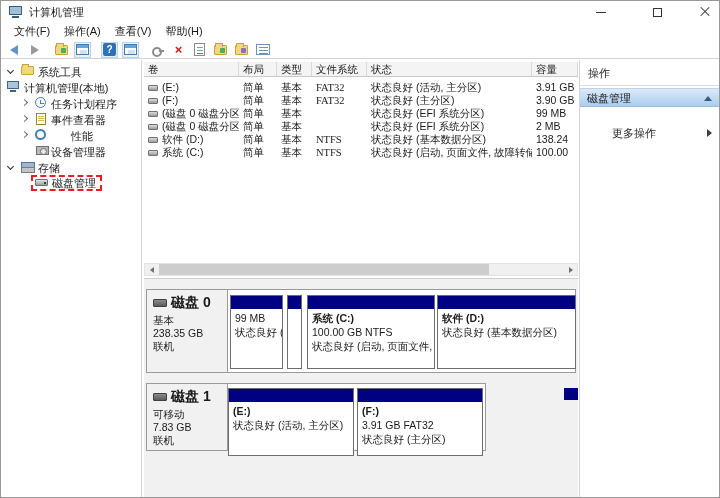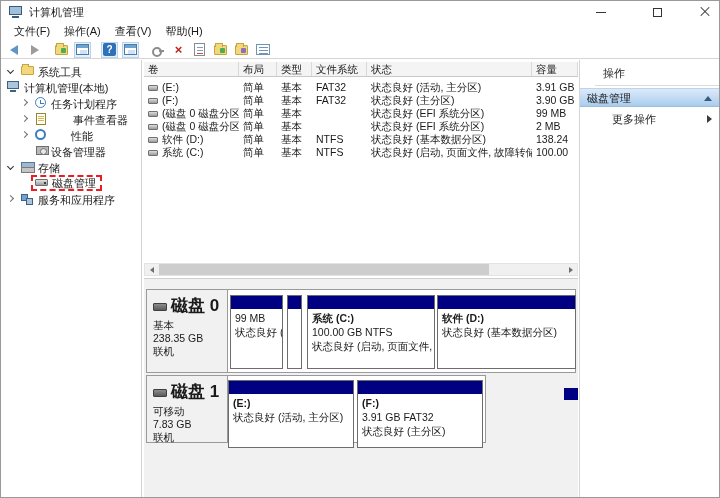--- a/index.html
+++ b/index.html
@@ -86,51 +86,51 @@
   .red-box { display:inline-flex; align-items:center; border:2px dashed #ec1c24; height:16px; padding:0 4px 0 2px; position:relative; top:-1px; }
   .red-box .ticon { position:relative; top:0; margin-right:4px; }
 
   
   .vtable { position:absolute; left:0; top:2px; width:470px; }
   .vhead,.vrow { display:flex; white-space:nowrap; }
   .vhead { height:15px; line-height:15px; border-bottom:1px solid #c9c9c9; background:#f4f4f4; }
   .vhead .cell { border-right:1px solid #d9d9d9; font-weight:normal; }
   .vrow { height:13px; line-height:13px; }
   .cell { padding:0 4px; overflow:hidden; flex:none; }
-  .c0{width:95px;} .c1{width:38px;} .c2{width:35px;} .c3{width:55px;} .c4{width:165px;} .c5{width:46px;}
+  .c0{width:95px;} .c1{width:38px;} .c2{width:35px;} .c3{width:55px;font-family:Liberation Serif, serif;} .c4{width:165px;} .c5{width:46px;}
   .vol-ic { display:inline-block; width:10px; height:6px; background:linear-gradient(#ddd,#9a9a9a); border:1px solid #707070; border-radius:1px; margin-right:4px; vertical-align:middle; }
   .vrow .cell { font-size:10.5px; }
   .vhead .cell { font-size:10.5px; }
 
   
   .hscroll { position:absolute; left:0; top:203px; width:434px; height:13px; background:#f0f0f0; border:1px solid #e3e3e3; display:flex; align-items:center; }
   .sb-btn { width:13px; height:11px; display:flex; align-items:center; justify-content:center; }
   .sb-tri-l { width:0; height:0; border-top:3px solid transparent; border-bottom:3px solid transparent; border-right:4px solid #6e6e6e; }
   .sb-tri-r { width:0; height:0; border-top:3px solid transparent; border-bottom:3px solid transparent; border-left:4px solid #6e6e6e; }
   .sb-track { position:relative; flex:1; height:11px; }
   .sb-thumb { position:absolute; left:1px; top:0; width:330px; height:11px; background:#cdcdcd; }
 
   
   .disk-row { position:absolute; background:#fff; border:1px solid #9a9a9a; }
   .disk-label { position:absolute; left:0; top:0; width:81px; height:100%; background:#f1f1f1; border-right:1px solid #9a9a9a; padding:4px 0 0 6px; }
-  .disk-name { font-weight:bold; font-size:17px; margin-bottom:2px; white-space:nowrap; }
+  .disk-name { font-weight:bold; font-size:14px; margin-bottom:2px; white-space:nowrap; }
   .disk-ic { display:inline-block; width:14px; height:8px; background:linear-gradient(#8c8c8c,#5a5a5a); border:1px solid #3f3f3f; border-radius:1px; margin-right:4px; vertical-align:middle; }
   .disk-meta { font-size:10.5px; line-height:13px; white-space:nowrap; }
   .part { position:absolute; top:5px; height:74px; border:1px solid #6d6d6d; background:#fff; overflow:hidden; }
   .part .band { height:13px; background:#000082; }
   .part .ptxt { padding:2px 4px 0 4px; font-size:10.5px; line-height:14px; white-space:nowrap; }
   .part .pname { font-weight:bold; }
   .frag { position:absolute; background:#000082; }
 
   
-  .ap-title { padding:6px 8px 4px 8px; border-bottom:1px solid #dcdcdc;margin-left:15px; }
+  .ap-title { padding:6px 8px 4px 8px; border-bottom:1px solid #dcdcdc; }
   .ap-section { position:relative; height:19px; line-height:19px; margin-top:2px; padding-left:7px;
     background:linear-gradient(#dceafa,#a9cdee); border-top:1px solid #bcd4ea; border-bottom:1px solid #9dbcd8; }
   .ap-collapse { position:absolute; right:9px; top:7px; width:0; height:0; border-left:4px solid transparent; border-right:4px solid transparent; border-bottom:5px solid #3c5a77; }
-  .ap-more { position:relative; height:18px; line-height:18px; padding-left:32px; margin-top:3px; }
+  .ap-more { position:relative; height:18px; line-height:18px; padding-left:32px; margin-top:17px; }
   .ap-expand { position:absolute; right:9px; top:5px; width:0; height:0; border-top:4px solid transparent; border-bottom:4px solid transparent; border-left:5px solid #3c3c3c; }
 </style>
 </head>
 <body>
 
 <div class="window">
 
   <div class="titlebar">
     <div class="app-ic">
         <div class="scr"></div>
@@ -222,46 +222,41 @@
       <span class="lbl" style="margin-left:23px">计算机管理(本地)</span>
     </div>
     <div class="trow">
       <span class="chev r" style="left:21px"></span>
       <span class="ticon ti-clock" style="left:34px"></span>
       <span class="lbl" style="margin-left:50px">任务计划程序</span>
     </div>
     <div class="trow">
       <span class="chev r" style="left:21px"></span>
       <span class="ticon ti-doc" style="left:35px"></span>
-      <span class="lbl" style="margin-left:72px">事件查看器</span>
+      <span class="lbl" style="margin-left:50px">事件查看器</span>
     </div>
     <div class="trow">
       <span class="chev r" style="left:21px"></span>
       <span class="ticon ti-perf" style="left:34px"></span>
       <span class="lbl" style="margin-left:70px">性能</span>
     </div>
     <div class="trow">
       <span class="ticon ti-device" style="left:35px"></span>
       <span class="lbl" style="margin-left:50px">设备管理器</span>
     </div>
     <div class="trow">
       <span class="chev d" style="left:7px"></span>
       <span class="ticon ti-storage" style="left:20px"></span>
       <span class="lbl" style="margin-left:37px">存储</span>
     </div>
     <div class="trow">
       <span class="red-box" style="margin-left:30px">
         <span class="ticon ti-disk"></span>
         <span class="lbl">磁盘管理</span>
       </span>
-    </div>
-    <div class="trow">
-      <span class="chev r" style="left:7px"></span>
-      <span class="ticon ti-services" style="left:20px"></span>
-      <span class="lbl" style="margin-left:37px">服务和应用程序</span>
     </div>
   </div>
 
   <div class="volume-pane">
     <div class="vtable">
       <div class="vhead">
         <span class="cell c0">卷</span>
         <span class="cell c1">布局</span>
         <span class="cell c2">类型</span>
         <span class="cell c3">文件系统</span>
@@ -361,21 +356,21 @@
       </div>
       <div class="part" style="left:290px; width:139px;">
         <div class="band"></div>
         <div class="ptxt">
           <div class="pname">软件 (D:)</div>
           <div>状态良好 (基本数据分区)</div>
         </div>
       </div>
     </div>
 
-    <div class="disk-row" style="left:2px; top:96px; width:340px; height:68px;">
+    <div class="disk-row" style="left:2px; top:104px; width:340px; height:68px;">
       <div class="disk-label">
         <div class="disk-name"><span class="disk-ic"></span><span>磁盘 1</span></div>
         <div class="disk-meta">可移动</div>
         <div class="disk-meta">7.83 GB</div>
         <div class="disk-meta">联机</div>
       </div>
       <div class="part" style="left:81px; width:126px; top:4px; height:68px;">
         <div class="band"></div>
         <div class="ptxt">
           <div class="pname">(E:)</div>

